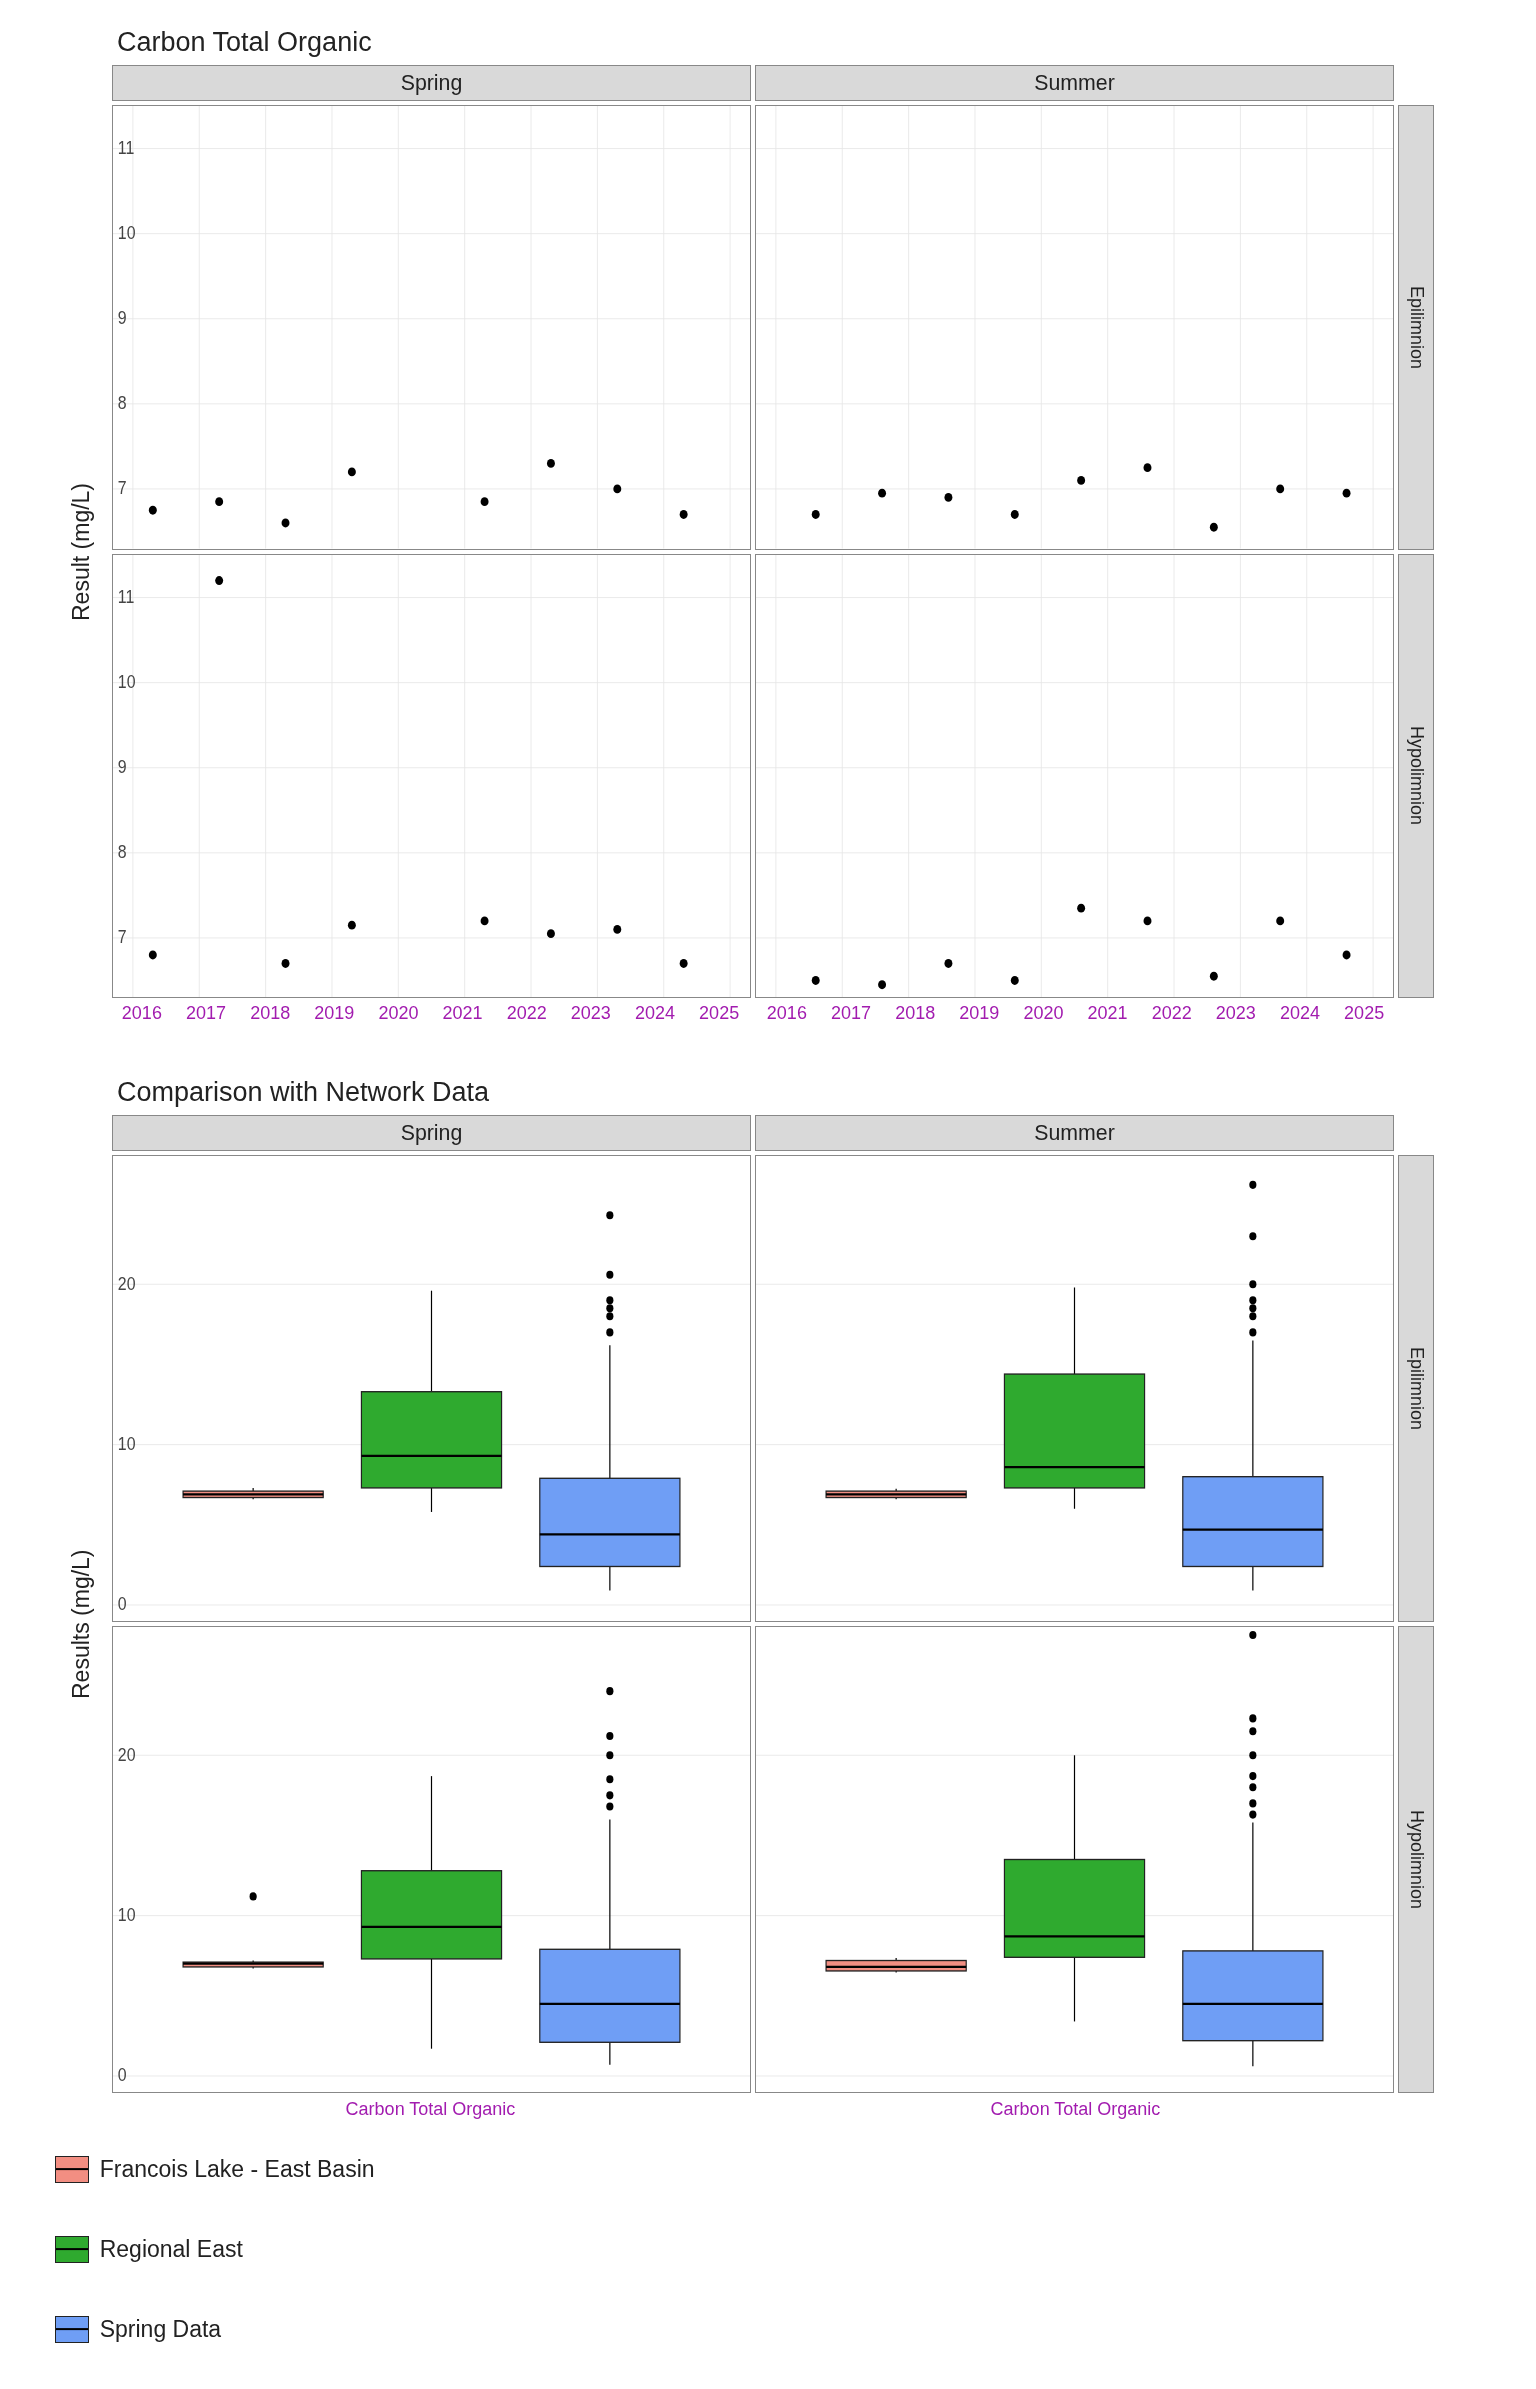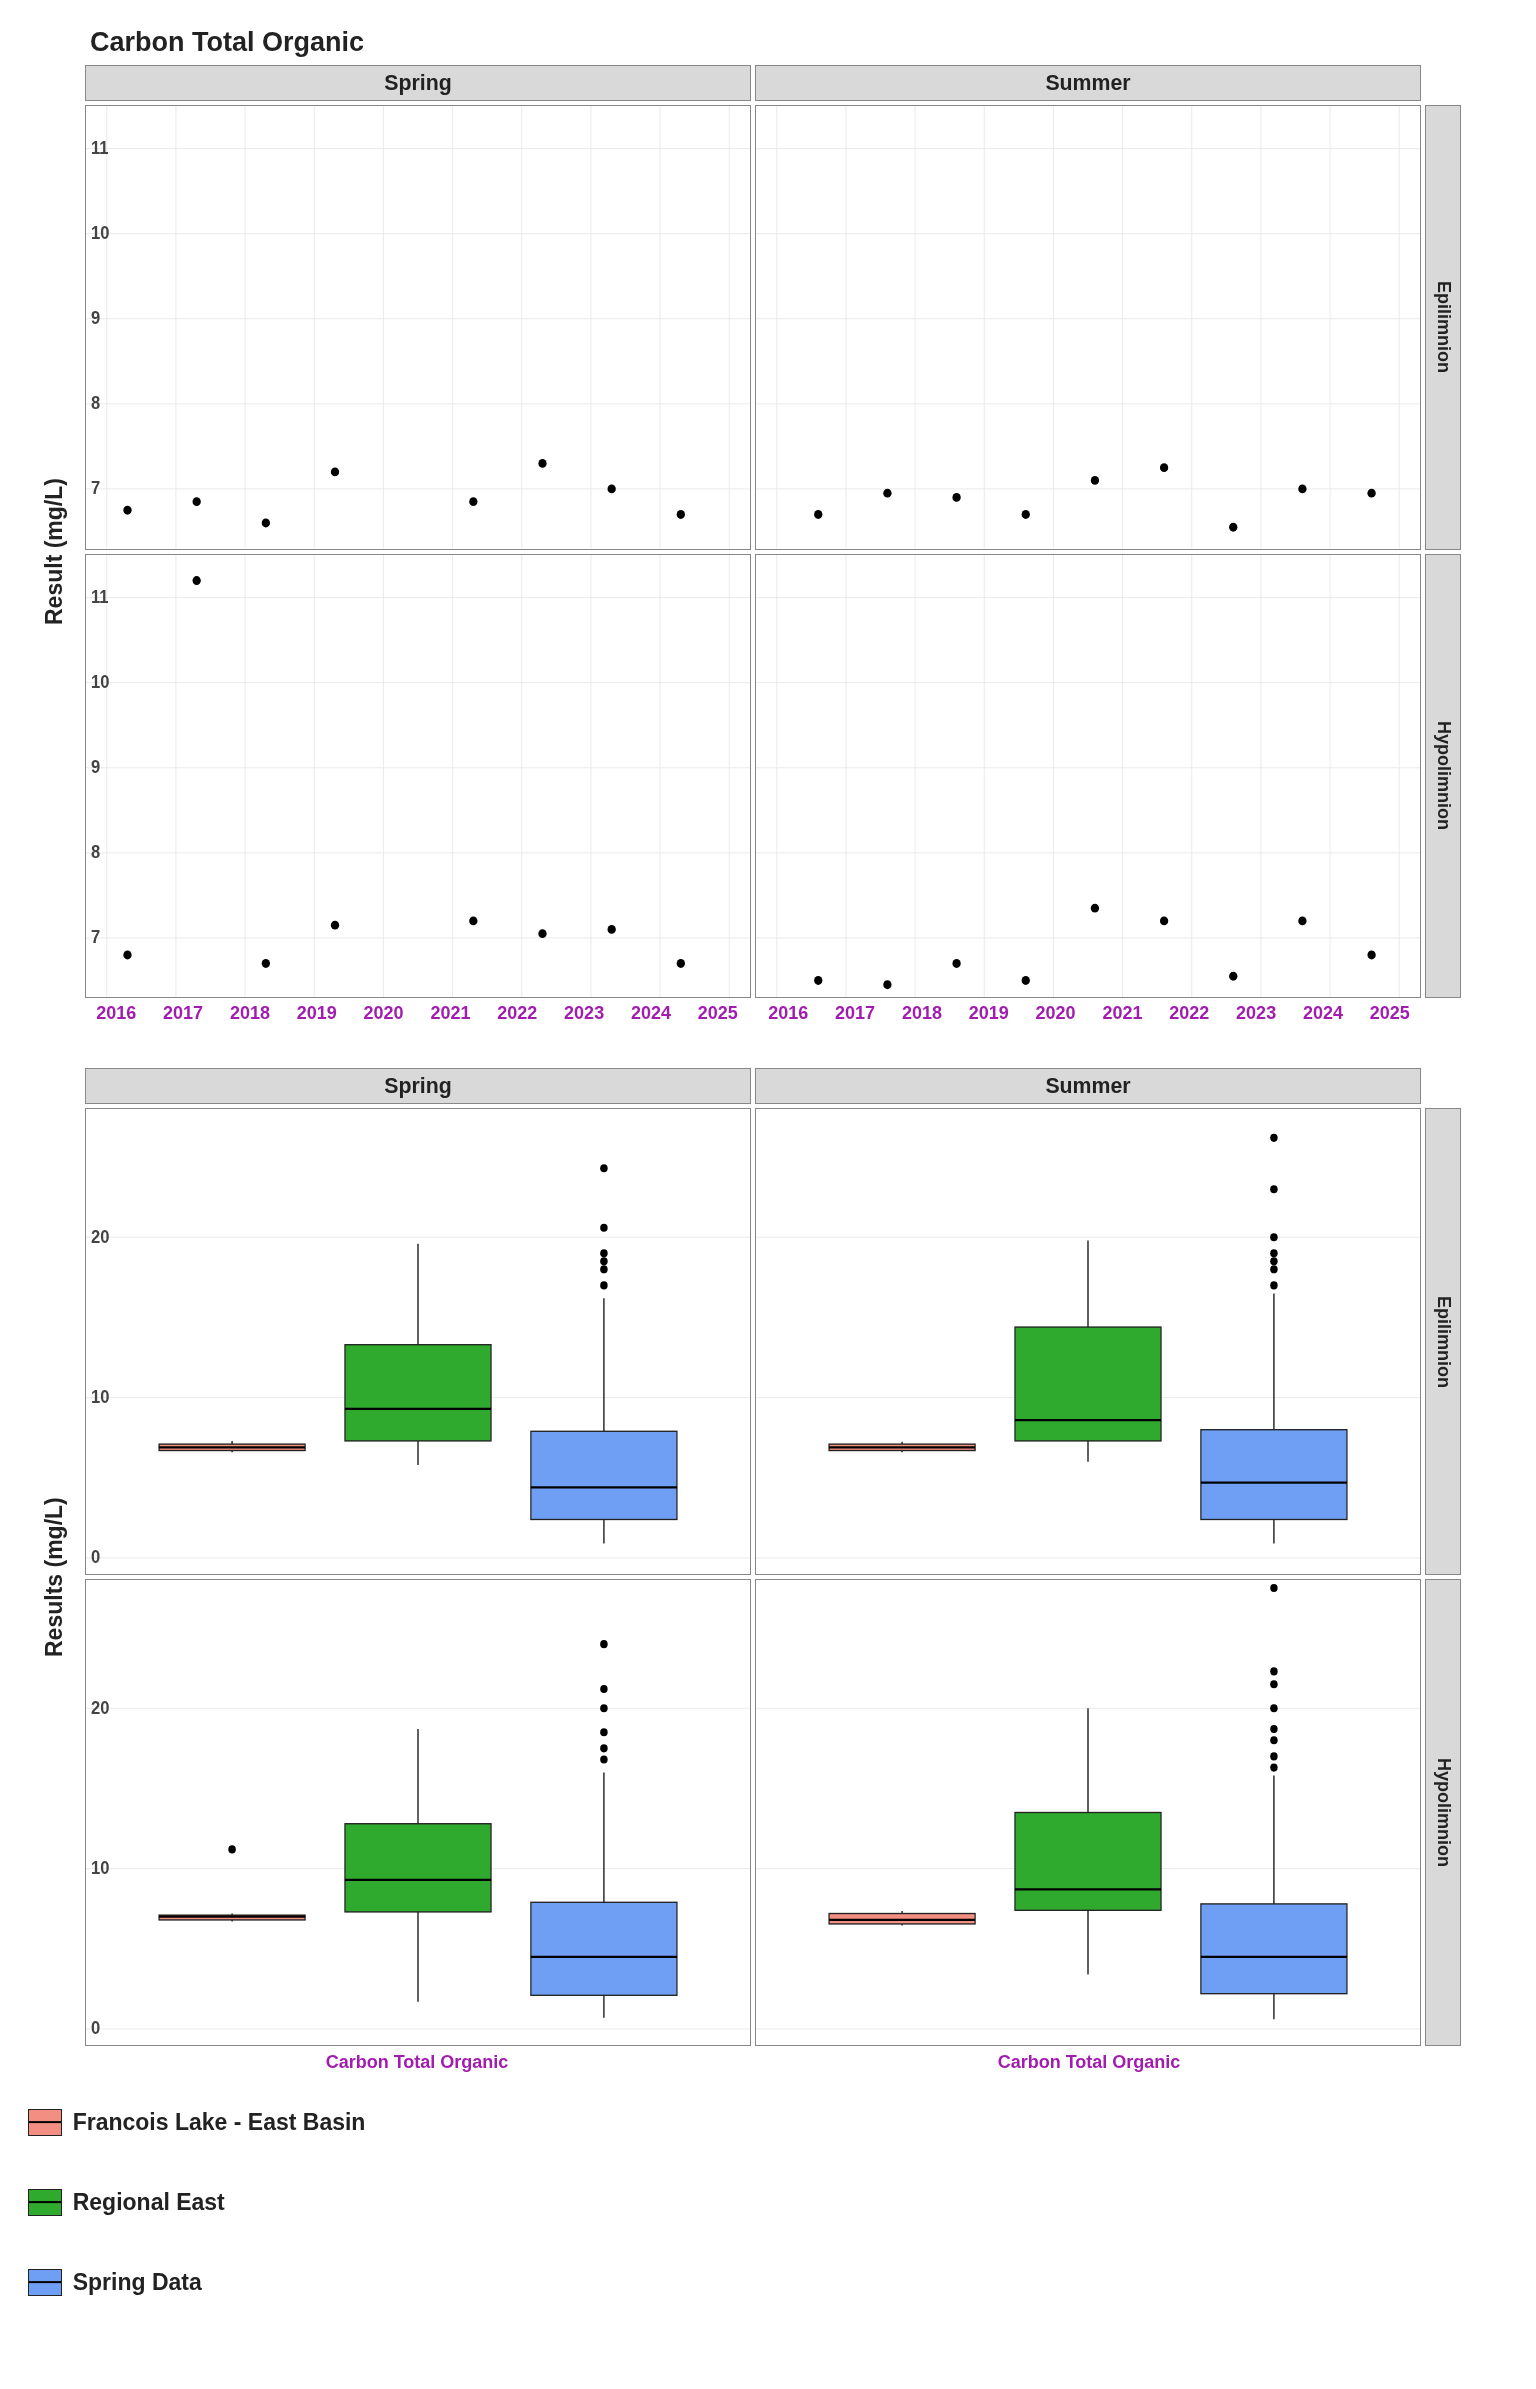--- a/index.html
+++ b/index.html
@@ -1,16 +1,16 @@
 <!DOCTYPE html>
 <html style="font-size:14.2px"><head>
 <meta charset="utf-8">
 <style>
   html,body{margin:0;padding:0;background:#fff;font-family:Arial,Helvetica,sans-serif;}
-  #wrap{width:1489px;height:2389px;position:relative;box-sizing:border-box;padding:18px 28px;font-weight:bold;}
+  #wrap{width:1489px;height:2389px;position:relative;box-sizing:border-box;padding:18px 55px;}
   .title{font-size:27px;color:#222;margin:9px 0 7.1px 62px;}
   .facet-grid{display:grid;grid-template-columns:53px 1fr 1fr 36px;grid-template-rows:36px 1fr 1fr;gap:4px;border:0;}
   .strip-top{background:#d9d9d9;border:0.9px solid #888;display:flex;align-items:center;justify-content:center;font-size:21.3px;color:#222;}
   .strip-right{background:#d9d9d9;border:0.9px solid #888;display:flex;align-items:center;justify-content:center;font-size:18px;color:#222;writing-mode:vertical-rl;}
   .ylab{display:flex;align-items:center;justify-content:center;font-size:23px;color:#222;writing-mode:vertical-rl;transform:rotate(180deg);}
   .panel{position:relative;border:0.9px solid #888;background:#fff;overflow:hidden;}
   .panel svg{position:absolute;inset:0;width:100%;height:100%;}
   .xtick-row{display:grid;grid-template-columns:53px 1fr 1fr 36px;gap:0;}
   .xtick-cell{display:flex;justify-content:space-between;padding:5.3px 1.8px 0 1.8px;font-size:18px;color:#a21caf;}
   .xtick-cell span{flex:1;text-align:center;}
@@ -181,20 +181,21 @@
         <span>2022</span>
         <span>2023</span>
         <span>2024</span>
         <span>2025</span>
       </div>
       <div></div>
 </div>
 
 <div style="height:44px"></div>
 
+<div class="title">Comparison with Network Data</div>
 
 <div class="facet-grid" id="grid2" style="height:978px;">
   <div></div>
   <div class="strip-top">Spring</div>
   <div class="strip-top">Summer</div>
   <div></div>
   <div class="ylab" style="grid-row:2/4;">Results (mg/L)</div>
   <div class="panel" id="p2a">
         <svg viewBox="0 0 800 520" preserveAspectRatio="none">
           <line x1="0" x2="800" y1="502.0689655172414" y2="502.0689655172414" stroke="#e6e6e6" stroke-width="1"></line>

